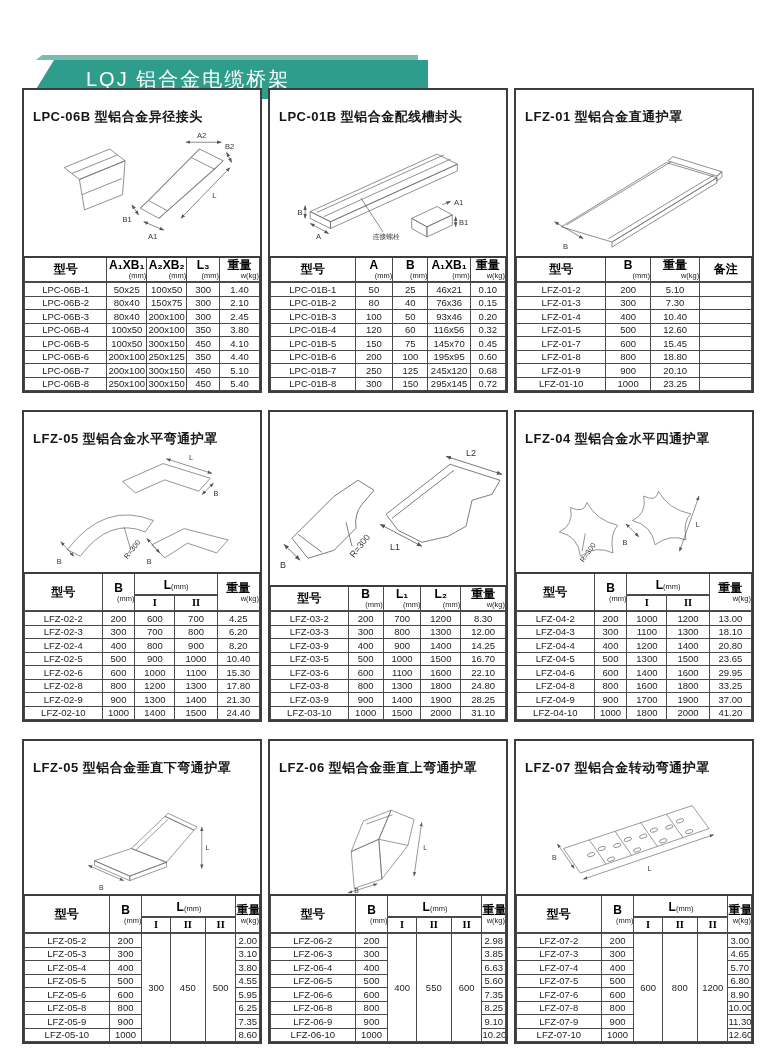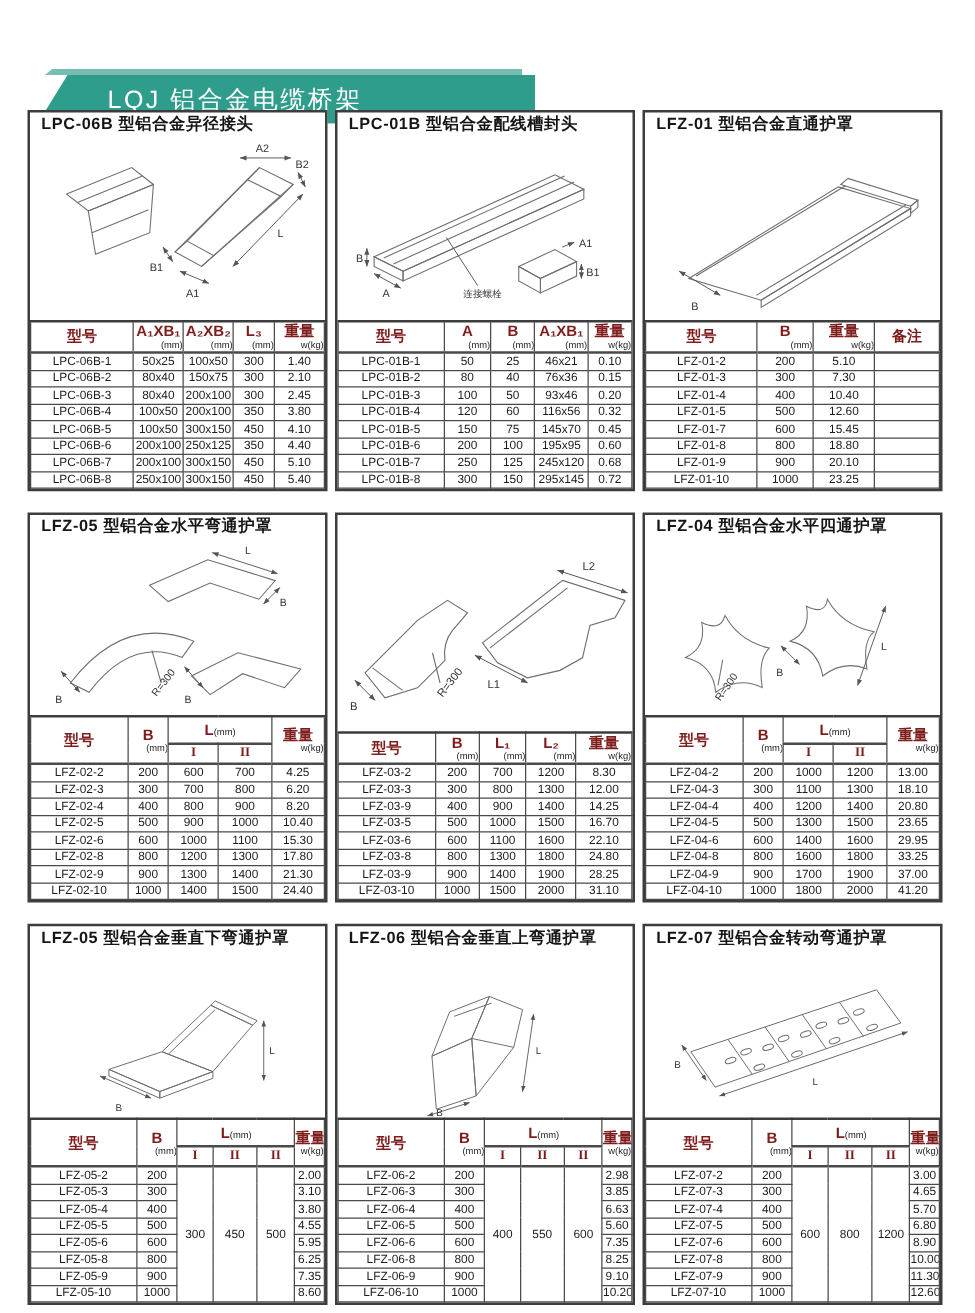--- a/index.html
+++ b/index.html
@@ -24,36 +24,36 @@
     position:absolute;left:22px;top:88px;width:732px;
     display:grid;grid-template-columns:240px 240px 240px;
     grid-template-rows:305px 312px 305px;column-gap:6px;row-gap:17px;
   }
   .panel{
     border:2px solid #3d3d3d;background:#fff;box-sizing:border-box;
     display:flex;flex-direction:column;min-height:0;
   }
   .panel-title{
     margin:0;font-size:13px;font-weight:bold;color:#161616;
-    padding:0 9px 1px 9px;white-space:nowrap;letter-spacing:0.5px;
+    padding:18px 9px 1px 9px;white-space:nowrap;letter-spacing:0.5px;
   }
   .panel-draw{flex:1;min-height:0;position:relative;}
   .panel-draw svg{position:absolute;left:0;top:0;width:100%;height:100%;}
   
   table.spec-table{
     width:100%;border-collapse:collapse;table-layout:fixed;
     border-top:2px solid #3d3d3d;margin-top:auto;
   }
   .spec-table th,.spec-table td{
     border:1px solid #4a4a4a;text-align:center;vertical-align:middle;
     padding:0;overflow:hidden;white-space:nowrap;
   }
   .spec-table thead th{border-bottom-width:2px;background:#fff;padding:1px 0;}
   .spec-table td{font-size:9.5px;height:12.5px;line-height:1;color:#1d1d1d;}
-  .th-main{display:block;font-size:12px;font-weight:bold;line-height:1.1;color:#7f1d1d;}
+  .th-main{display:block;font-size:12px;font-weight:bold;line-height:1.1;color:#000000;}
   .th-sub{display:block;font-size:7.5px;font-weight:normal;line-height:1.1;color:#222;text-align:right;}
   .th-inline .th-main,.th-inline .th-sub{display:inline;}
   .roman .th-main{font-family:"Liberation Serif","DejaVu Serif",serif;font-size:10.5px;}
   
   .shape{stroke:#6e6e6e;stroke-width:0.9;fill:none;}
   .dim{stroke:#555;stroke-width:0.8;fill:none;}
   .lbl{font-size:9px;fill:#333;}
   .lbl-cn{font-size:8px;fill:#333;}
 </style>
 </head>

